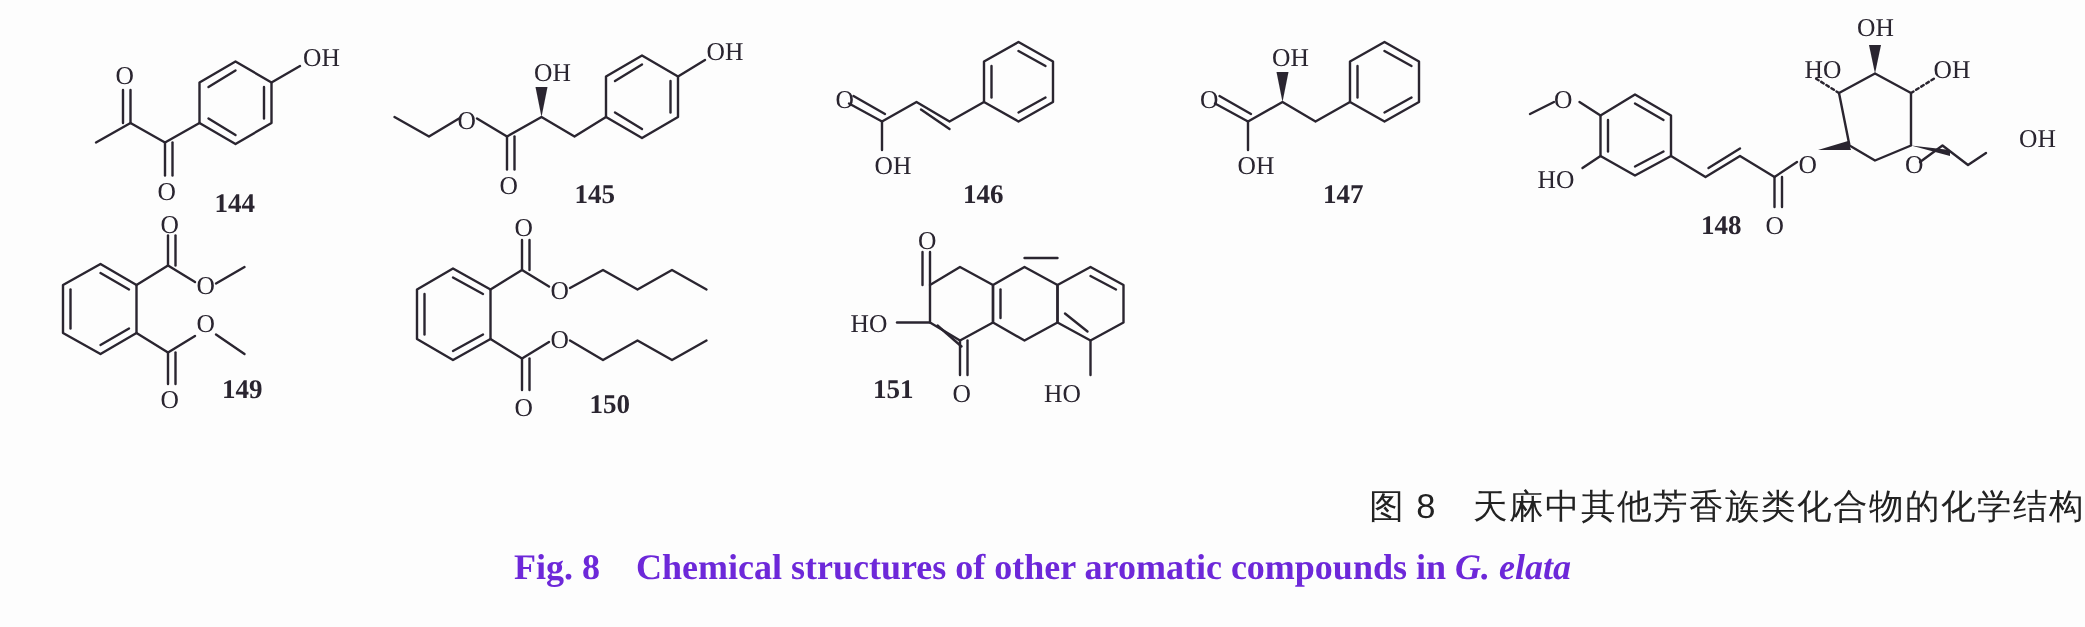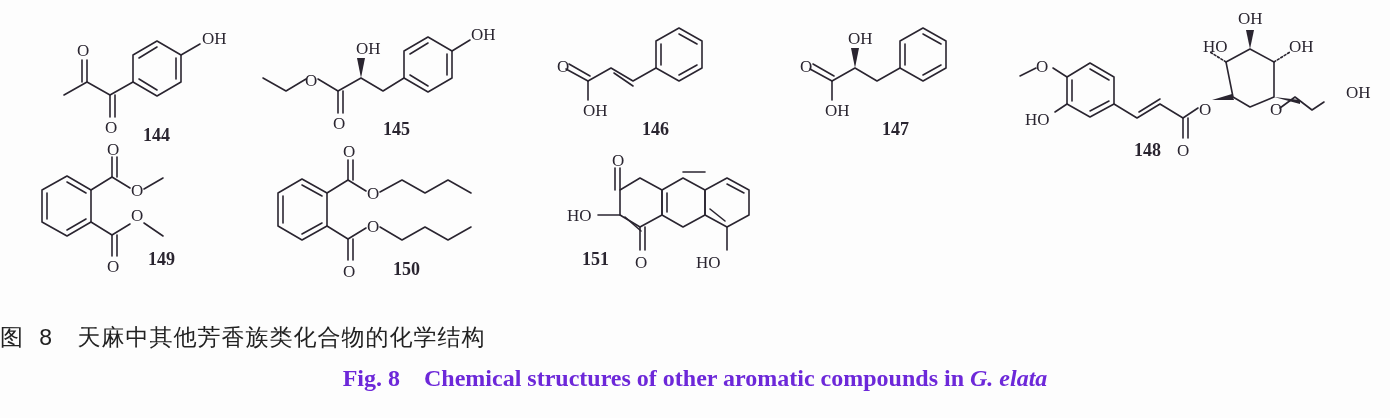--- a/index.html
+++ b/index.html
@@ -2,21 +2,21 @@
 <html><head>
 <meta charset="utf-8">
 <style>
   html, body { margin:0; padding:0; background:#fdfdfd; }
   body { width:1390px; height:418px; position:relative; overflow:hidden; font-family:"Liberation Serif","DejaVu Serif",serif; color:#1e1b22; }
   svg.structs { position:absolute; left:0; top:0; }
   svg.structs line, svg.structs polyline, svg.structs polygon.r { stroke:#2a2530; stroke-width:1.6; fill:none; stroke-linecap:round; stroke-linejoin:round; }
   svg.structs text { font-family:"Liberation Serif","DejaVu Serif",serif; fill:#2a2530; }
   svg.structs text.atom { font-size:17px; }
   svg.structs text.num { font-size:18px; font-weight:bold; }
-  .caption-cn { position:absolute; top:322px; left:0; width:1390px; text-align:left; font-size:23px; font-family:Liberation Mono, monospace; color:#222; letter-spacing:1px; }
+  .caption-cn { position:absolute; top:322px; left:0; width:1390px; text-align:right; font-size:23px; font-family:Liberation Sans, sans-serif; color:#222; letter-spacing:1px; }
   .caption-en { position:absolute; top:362px; left:0; width:1390px; text-align:center; font-size:24px; font-weight:bold; font-family:"Liberation Serif",serif; color:#6d28d9; }
   .caption-en i { font-style:italic; }
 </style>
 </head>
 <body>
 
 <svg class="structs" width="1390" height="310" viewBox="0 0 1390 310">
 
   <g>
     <polyline points="64,95 87,82 110,95 133,82"></polyline>

